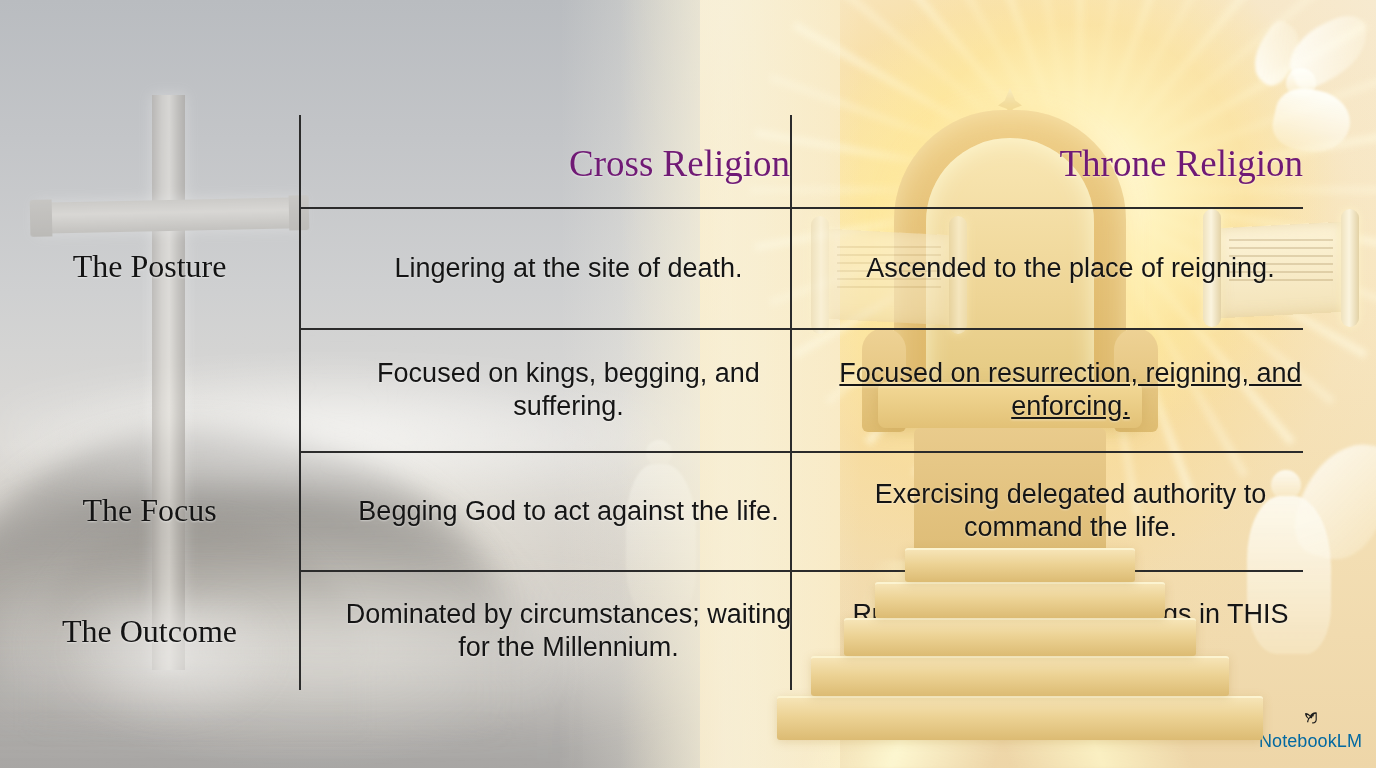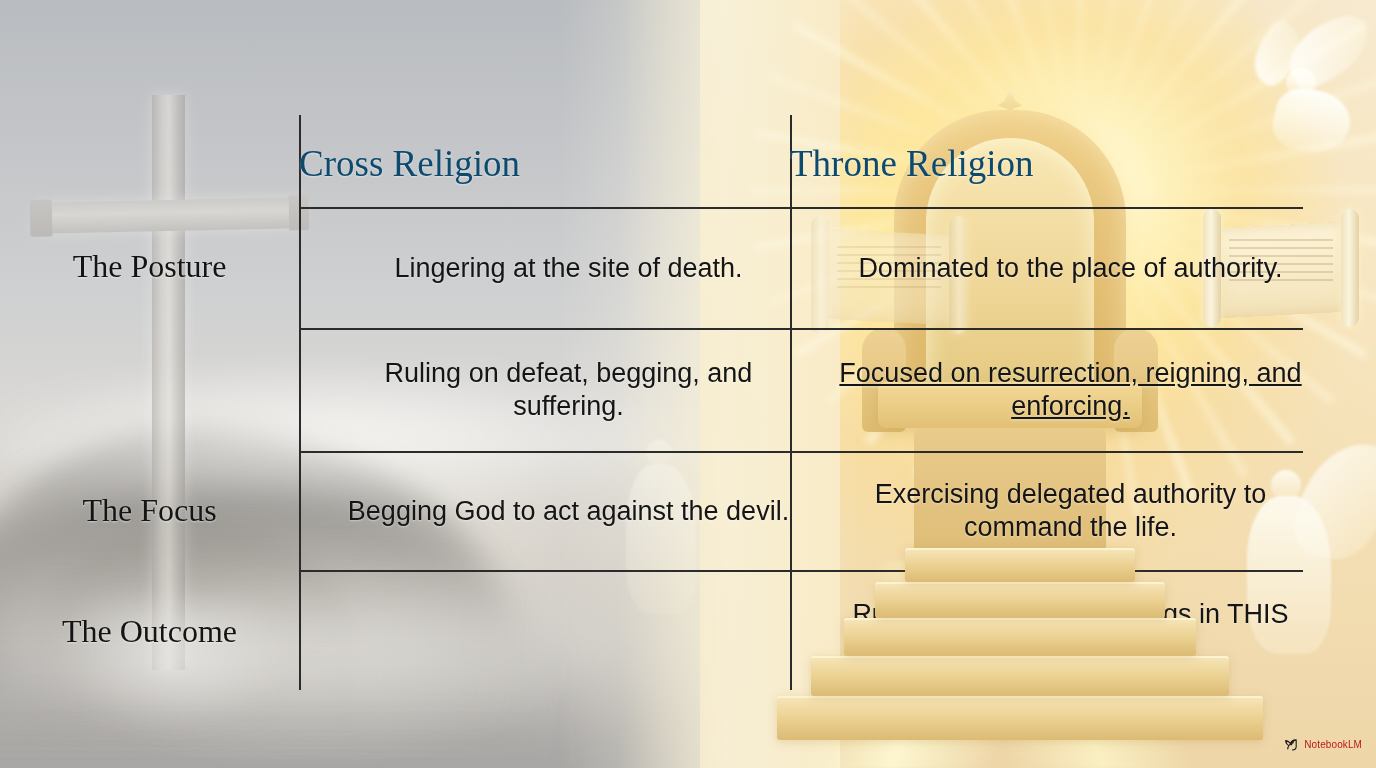--- a/index.html
+++ b/index.html
@@ -222,21 +222,21 @@
     position:absolute; width:2px; background:#2b2b2b; top:115px; height:575px;
   }
   .vline.v1 { left:299px; }
   .vline.v2 { left:790px; }
 
   .hline { position:absolute; left:299px; width:1004px; height:2px; background:#2b2b2b; }
 
   .colhead {
     position:absolute; top:136px; height:56px;
     font-family:"Liberation Serif", serif;
-    font-size:37px; color:#0c4a6e; text-align:left; line-height:56px;
+    font-size:37px; color:#701a75; text-align:right; line-height:56px;
     text-shadow:0 1px 2px rgba(255,255,255,.5);
   }
   .colhead.c1 { left:299px; width:491px; }
   .colhead.c2 { left:790px; width:513px; }
 
   .rowlabel {
     position:absolute; left:0; width:299px;
     font-family:"Liberation Serif", serif;
     font-size:32px; color:#141414; text-align:center;
     text-shadow:0 1px 2px rgba(255,255,255,.5);
@@ -254,21 +254,21 @@
     display:flex; align-items:center; justify-content:center;margin-left:24px;
   }
   .cell.left  { left:299px; width:491px; }
   .cell.right { left:790px; width:513px; }
 
   
   .watermark {
     position:absolute; right:14px; bottom:16px;
     display:flex; align-items:center; gap:6px;
     font-family:"Liberation Sans", sans-serif;
-    font-size:10px; color:#b91c1c; letter-spacing:.1px;
+    font-size:18px; color:#0369a1; letter-spacing:.1px;flex-direction:column;
   }
   .watermark svg { display:block; }
 </style>
 </head>
 <body>
 
 <div id="stage">
 
   <div class="bg-layer bg-left"></div>
   <div class="hill-b"></div>
@@ -400,30 +400,31 @@
       <div class="hline" style="top:207px;"></div>
       <div class="hline" style="top:328px;"></div>
       <div class="hline" style="top:451px;"></div>
       <div class="hline" style="top:570px;"></div>
 
       <div class="colhead c1">Cross Religion</div>
       <div class="colhead c2">Throne Religion</div>
 
       <div class="rowlabel" style="top:248px;">The Posture</div>
       <div class="cell left" style="top:211px; height:114px;">Lingering at the site of death.</div>
-      <div class="cell right" style="top:211px; height:114px;">Dominated to the place of authority.</div>
-
-      <div class="cell left" style="top:332px; height:116px;">Ruling on defeat, begging, and suffering.</div>
+      <div class="cell right" style="top:211px; height:114px;">Ascended to the place of reigning.</div>
+
+      <div class="cell left" style="top:332px; height:116px;">Focused on kings, begging, and suffering.</div>
       <div class="cell right" style="top:332px; height:116px;text-decoration:underline;">Focused on resurrection, reigning, and enforcing.</div>
 
       <div class="rowlabel" style="top:492px;">The Focus</div>
-      <div class="cell left" style="top:455px; height:112px;">Begging God to act against the devil.</div>
+      <div class="cell left" style="top:455px; height:112px;">Begging God to act against the life.</div>
       <div class="cell right" style="top:455px; height:112px;">Exercising delegated authority to command the life.</div>
 
       <div class="rowlabel" style="top:613px;">The Outcome</div>
+      <div class="cell left" style="top:574px; height:114px;">Dominated by circumstances; waiting for the Millennium.</div>
       <div class="cell right" style="top:574px; height:114px;">Ruling and reigning as kings in THIS life.</div>
     </div>
 
     <div class="watermark">
       <span>
         <svg width="15" height="15" viewBox="0 0 24 24" aria-hidden="true">
           <path d="M20 3.5c-4 0-7 2.3-8.6 5.3C9.9 6.2 7.3 4.6 4.3 4.6c-.6 0-1 .4-1 1 0 3.6 2.1 6.6 5 8.2-1.1 1.6-1.8 3.5-1.9 5.6h2.1c.2-4.9 3.8-8.9 8.6-9.6V7.7c-3.3.5-6.1 2.4-7.8 5.1-1.8-1.2-3-3.1-3.2-5.3 3 .5 5.4 2.8 6.1 5.8h2.1C15 9.2 17 6.6 20.2 6v9.5c0 2.3-1.9 4.2-4.2 4.2h-1.3v1.8H16c3.3 0 6-2.7 6-6V4.5c0-.6-.4-1-1-1h-1z" fill="#1c1c1c"></path>
         </svg>
       </span>
       <span>NotebookLM</span>

